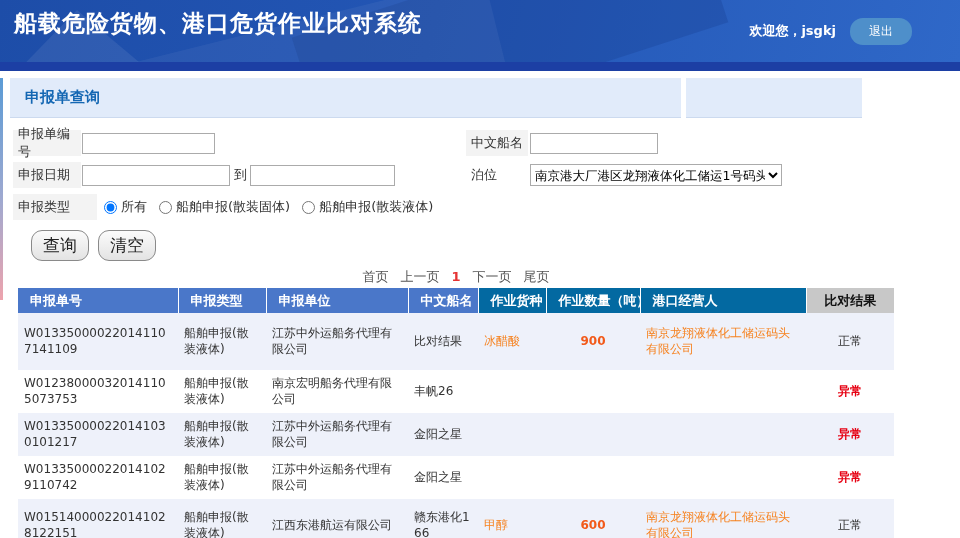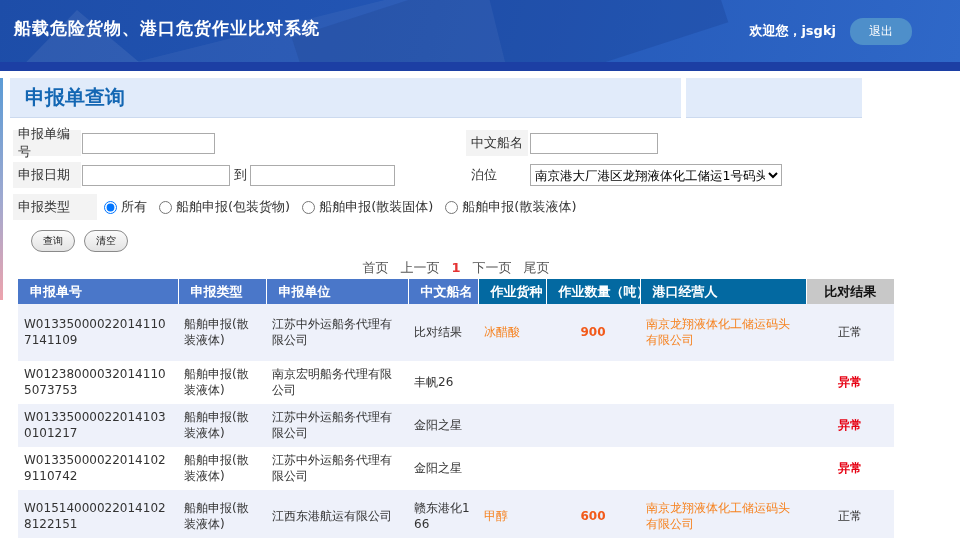--- a/index.html
+++ b/index.html
@@ -9,38 +9,38 @@
   
   .banner { position:relative; height:62px; overflow:hidden;
             background:linear-gradient(105deg,#1d4da8 0%,#2356b5 45%,#2f68c8 100%); }
   .banner .shape1 { position:absolute; left:-40px; top:10px; width:260px; height:120px;
                     background:rgba(255,255,255,0.08);
                     clip-path:polygon(0 100%, 45% 0, 100% 100%); }
   .banner .shape2 { position:absolute; left:300px; top:-30px; width:420px; height:120px;
                     background:rgba(9,40,110,0.18); transform:rotate(-18deg); }
   .banner .shape3 { position:absolute; left:120px; top:20px; width:380px; height:90px;
                     background:rgba(255,255,255,0.05); transform:rotate(-14deg); }
-  .banner-title { position:absolute; left:14px; top:17px; color:#fff;
-                  font-size:17px; font-weight:bold; letter-spacing:1px; }
+  .banner-title { position:absolute; left:14px; top:8px; color:#fff;
+                  font-size:23px; font-weight:bold; letter-spacing:1px; }
   .banner-right { position:absolute; right:48px; top:0; height:62px;
                   display:flex; align-items:center; gap:14px; }
   .welcome { color:#fff; font-size:13px; font-weight:600; }
   .logout-btn { background:#4e8fca; color:#fff; border:none; border-radius:13px;
                 padding:5px 19px; font-size:12px; cursor:pointer;
                 font-family:Liberation Mono, monospace; }
 
   .subnav { height:9px; background:#1c3fa4; }
   .gap { height:7px; background:#fff; }
 
   
   .tabbar { height:40px; display:flex; gap:5px; padding-left:10px; }
   .tab-seg { background:#e1ebfa; border-bottom:1px solid #ccdaef; }
   .tab-main { width:671px; display:flex; align-items:center; }
   .tab-empty { width:176px; }
-  .tab-title { color:#1467b3; font-size:20px; font-weight:bold; margin-left:15px; }
+  .tab-title { color:#1467b3; font-size:15px; font-weight:bold; margin-left:15px; }
 
   .edge-line { position:absolute; left:0; top:78px; width:3px; height:222px;
                background:linear-gradient(#5b9bd5,#9fa9d0 55%,#eda3ad); }
 
   
   .form-area { padding:10px 0 0 13px; }
   .form-row { display:flex; align-items:center; height:30px; margin-bottom:2px; }
   .left-group { width:453px; display:flex; align-items:center; }
   .right-group { display:flex; align-items:center; }
   .flabel { background:#f3f3f3; color:#333; font-size:13px; height:26px;
@@ -52,21 +52,21 @@
   .tin { border:1px solid #ababab; height:21px; font-size:12px; padding:0 4px;
          font-family:inherit; }
   .to-label { font-size:13px; color:#333; margin:0 3px 0 4px; }
   .radios { display:flex; align-items:center; margin-left:7px; }
   .radios label { display:flex; align-items:center; font-size:13px; color:#333;
                   margin-right:12px; cursor:pointer; }
   .radios input { margin-right:4px; }
   .berth-select { height:22px; font-size:12.5px; font-family:inherit;
                   border:1px solid #ababab; background:#fff; }
   .btn-row { margin:8px 0 0 18px; display:flex; gap:9px; }
-  .gbtn { border:1px solid #8a8a8a; border-radius:11px; font-size:10px; color:#222;
+  .gbtn { border:1px solid #8a8a8a; border-radius:11px; font-size:17px; color:#222;
           background:linear-gradient(#fbfbfb,#e3e3e3); padding:3px 11px;
           cursor:pointer; font-family:inherit; }
 
   
   .pager { width:876px; margin:7px 0 2px 18px; text-align:center;
            font-size:13px; color:#555; }
   .pager span { margin:0 6px; cursor:pointer; }
   .pager .cur { color:#e53333; font-weight:bold; cursor:default; }
 
   
@@ -135,24 +135,20 @@
       <select class="berth-select" style="width:252px; margin-left:2px;"><option>南京港大厂港区龙翔液体化工储运1号码头</option></select>
     </div>
   </div>
 
   <div class="form-row">
     <div class="flabel w84">申报类型</div>
     <div class="radios">
         <label>
           <input type="radio" name="declareType" checked="" style="">
           <span>所有</span>
-        </label>
-        <label>
-          <input type="radio" name="declareType" style="">
-          <span>船舶申报(包装货物)</span>
         </label>
         <label>
           <input type="radio" name="declareType" style="">
           <span>船舶申报(散装固体)</span>
         </label>
         <label>
           <input type="radio" name="declareType" style="">
           <span>船舶申报(散装液体)</span>
         </label>
       </div>

